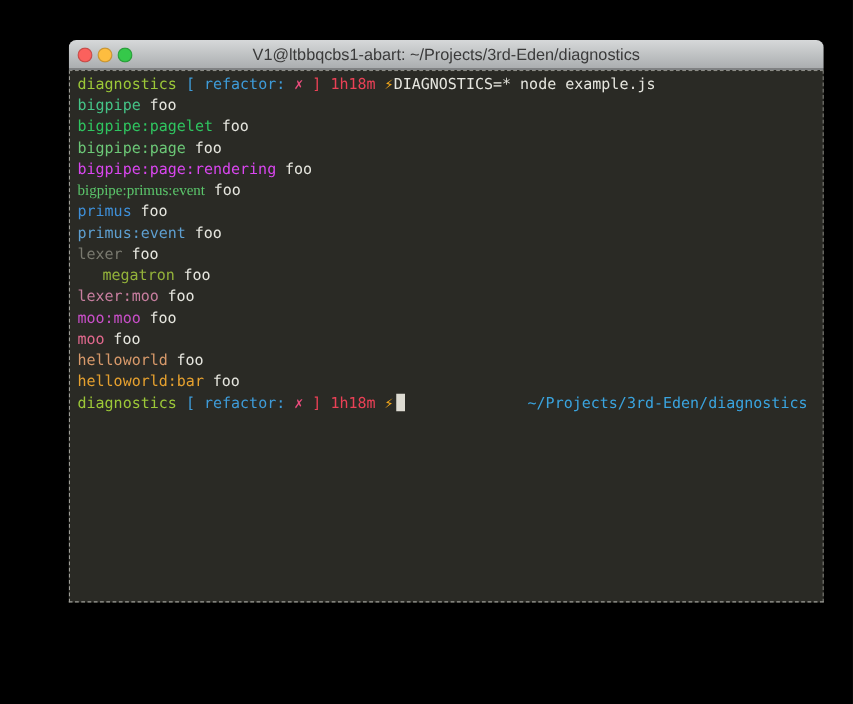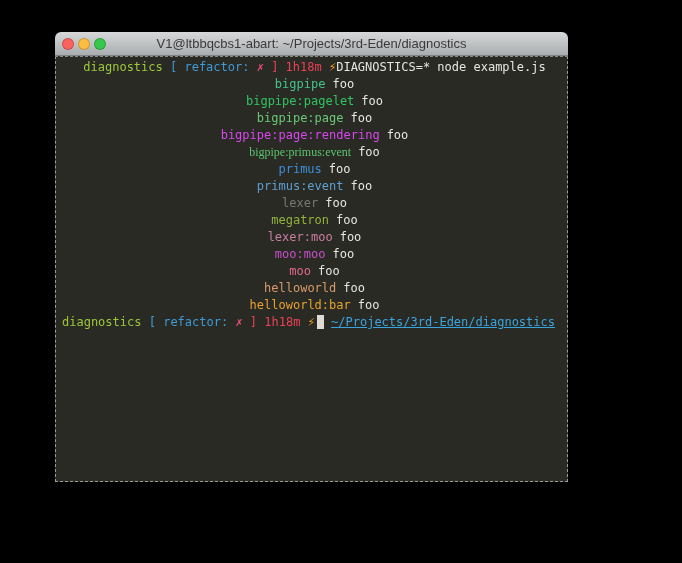--- a/index.html
+++ b/index.html
@@ -14,21 +14,21 @@
   .stage {
     position: relative;
     width: 682px;
     height: 563px;
     background: #000000;
   }
   .window {
     position: absolute;
     left: 55px;
     top: 32px;
-    width: 513px;
+    width: 604px;
     height: 450px;
     border-radius: 6px 6px 2px 2px;
     box-shadow: 0 8px 22px rgba(0,0,0,0.85);
   }
   .titlebar {
     position: relative;
     height: 24px;
     border-radius: 6px 6px 0 0;
     background: linear-gradient(#d6d8d9, #aaadaf);
     border-bottom: 1px solid #7e8183;
@@ -67,21 +67,20 @@
     border-top: 1px dashed #8c8c86;
     padding: 2px 0 0 6px;
     font-family: "DejaVu Sans Mono", "Liberation Mono", monospace;
     font-size: 12px;
     line-height: 17px;
     color: #e6e6df;
   }
   .ln {
     height: 17px;
     white-space: pre;
-    text-align: center;
   }
   .msg { margin-left: 7px; }
   .ln-bottom {
     display: flex;
     justify-content: space-between;
     padding-right: 12px;
   }
   .ln-left { white-space: pre; }
   .cursor {
     display: inline-block;
@@ -111,27 +110,27 @@
       <div class="ln"><span style="color: rgb(156, 200, 56);">diagnostics</span><span style="color: rgb(62, 155, 216);"> [ refactor: </span><span style="color: rgb(237, 76, 125);">✗</span><span style="color: rgb(234, 65, 86);"> ] </span><span style="color: rgb(234, 65, 86);">1h18m</span><span style="color: rgb(242, 167, 27);"> ⚡</span><span style="color: rgb(230, 230, 223);">DIAGNOSTICS=* node example.js</span></div>
 
       <div class="ln"><span style="color: rgb(69, 196, 135);">bigpipe</span><span class="msg">foo</span></div>
       <div class="ln"><span style="color: rgb(47, 197, 96);">bigpipe:pagelet</span><span class="msg">foo</span></div>
       <div class="ln"><span style="color: rgb(108, 200, 119);">bigpipe:page</span><span class="msg">foo</span></div>
       <div class="ln"><span style="color: #d946ef;">bigpipe:page:rendering</span><span class="msg">foo</span></div>
       <div class="ln"><span style="color: rgb(91, 197, 107); font-family: Liberation Serif, serif;">bigpipe:primus:event</span><span class="msg">foo</span></div>
       <div class="ln"><span style="color: rgb(62, 143, 216);">primus</span><span class="msg">foo</span></div>
       <div class="ln"><span style="color: rgb(94, 159, 208);">primus:event</span><span class="msg">foo</span></div>
       <div class="ln"><span style="color: rgb(121, 121, 111);">lexer</span><span class="msg">foo</span></div>
-      <div class="ln"><span style="color: rgb(147, 178, 58);">megatron</span><span class="msg">foo</span></div>
+      <div class="ln"><span style="color: rgb(147, 178, 58); margin-left: 20px;">megatron</span><span class="msg">foo</span></div>
       <div class="ln"><span style="color: rgb(199, 126, 159);">lexer:moo</span><span class="msg">foo</span></div>
       <div class="ln"><span style="color: rgb(201, 79, 201);">moo:moo</span><span class="msg">foo</span></div>
       <div class="ln"><span style="color: rgb(224, 104, 141);">moo</span><span class="msg">foo</span></div>
       <div class="ln"><span style="color: rgb(216, 154, 107);">helloworld</span><span class="msg">foo</span></div>
       <div class="ln"><span style="color: rgb(230, 161, 47);">helloworld:bar</span><span class="msg">foo</span></div>
 
       <div class="ln ln-bottom">
         <span class="ln-left"><span style="color: rgb(156, 200, 56);">diagnostics</span><span style="color: rgb(62, 155, 216);"> [ refactor: </span><span style="color: rgb(237, 76, 125);">✗</span><span style="color: rgb(234, 65, 86);"> ] </span><span style="color: rgb(234, 65, 86);">1h18m</span><span style="color: rgb(242, 167, 27);"> ⚡</span><span class="cursor" style="background-color: rgb(221, 219, 210);"></span></span>
-        <span class="rpath" style="color: rgb(58, 164, 223); text-decoration: underline;">~/Projects/3rd-Eden/diagnostics</span>
+        <span class="rpath" style="color: rgb(58, 164, 223);">~/Projects/3rd-Eden/diagnostics</span>
       </div>
 
     </div>
   </div>
 </div>
 
 </body></html>

